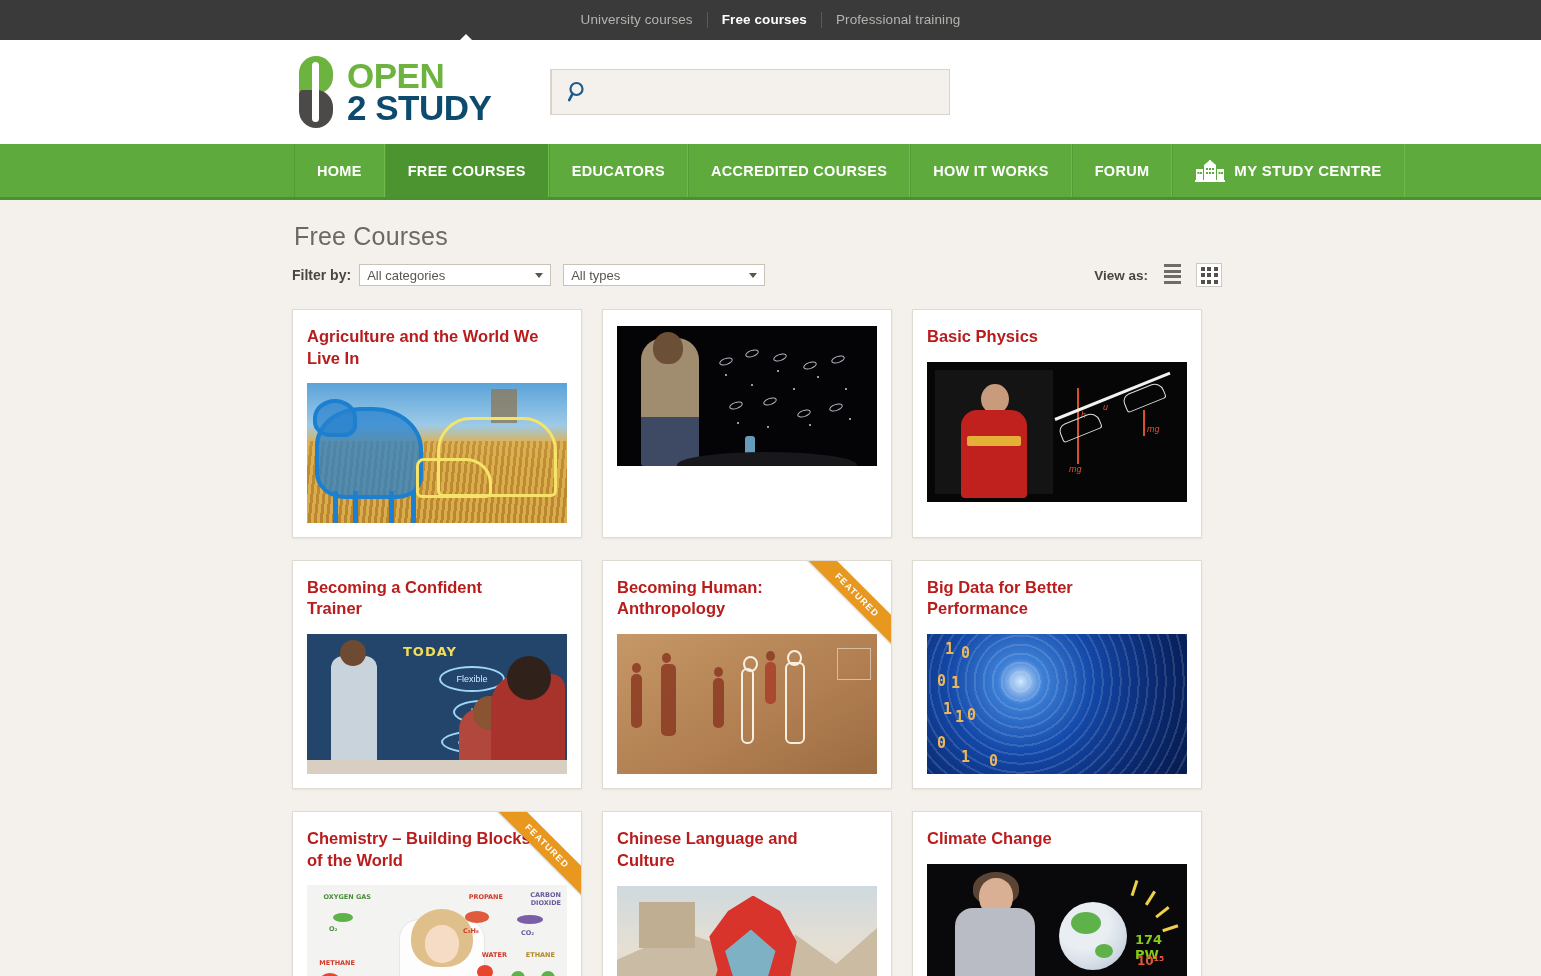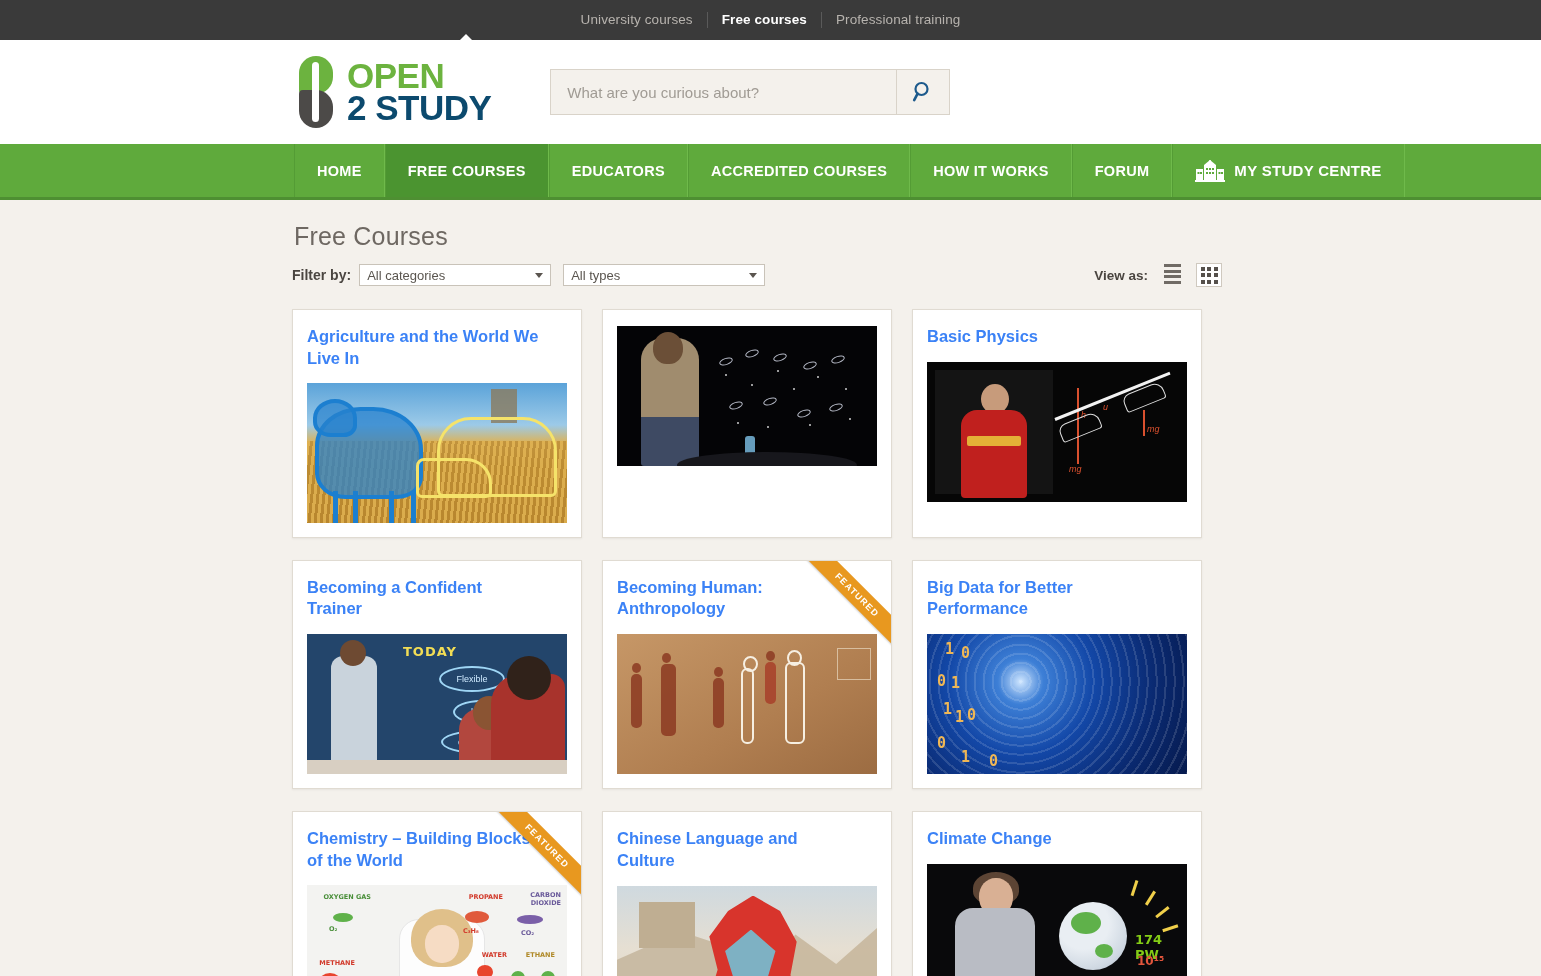--- a/index.html
+++ b/index.html
@@ -228,21 +228,21 @@
   .card {
     position: relative;
     background: #ffffff;
     border: 1px solid #e0dbd2;
     box-shadow: 0 1px 2px rgba(0,0,0,.06);
     padding: 16px 14px 14px 14px;
     cursor: pointer;
     overflow: hidden;
   }
   .card-title {
-    color: #3b82f6;
+    color: #b91c1c;
     font-size: 16.5px;
     font-weight: bold;
     line-height: 1.32;
     margin: 0 0 14px 0;
     min-height: 22px;
     max-width: 232px;
   }
   .card-title.two-line { margin-bottom: 13px; }
   .thumb {
     width: 260px; height: 140px;
@@ -399,21 +399,20 @@
       <div class="leaf-bot"></div>
       <div class="stem"></div>
     </div>
     <div class="logo-text">
       <span class="logo-open">OPEN</span>
       <span class="logo-study">2 STUDY</span>
     </div>
   </div>
 
   <div class="search-wrap">
-    <input class="search-input" type="text" placeholder="What are you curious about?" style="">
     <button class="search-btn">
       <svg width="24" height="24" viewBox="0 0 24 24">
         <circle cx="10.5" cy="9" r="6" fill="none" stroke="#1d5a8c" stroke-width="2.2"></circle>
         <line x1="6.6" y1="13.6" x2="3.2" y2="20.2" stroke="#1d5a8c" stroke-width="2.6" stroke-linecap="round"></line>
       </svg>
     </button>
   </div>
 
 </div>
 

